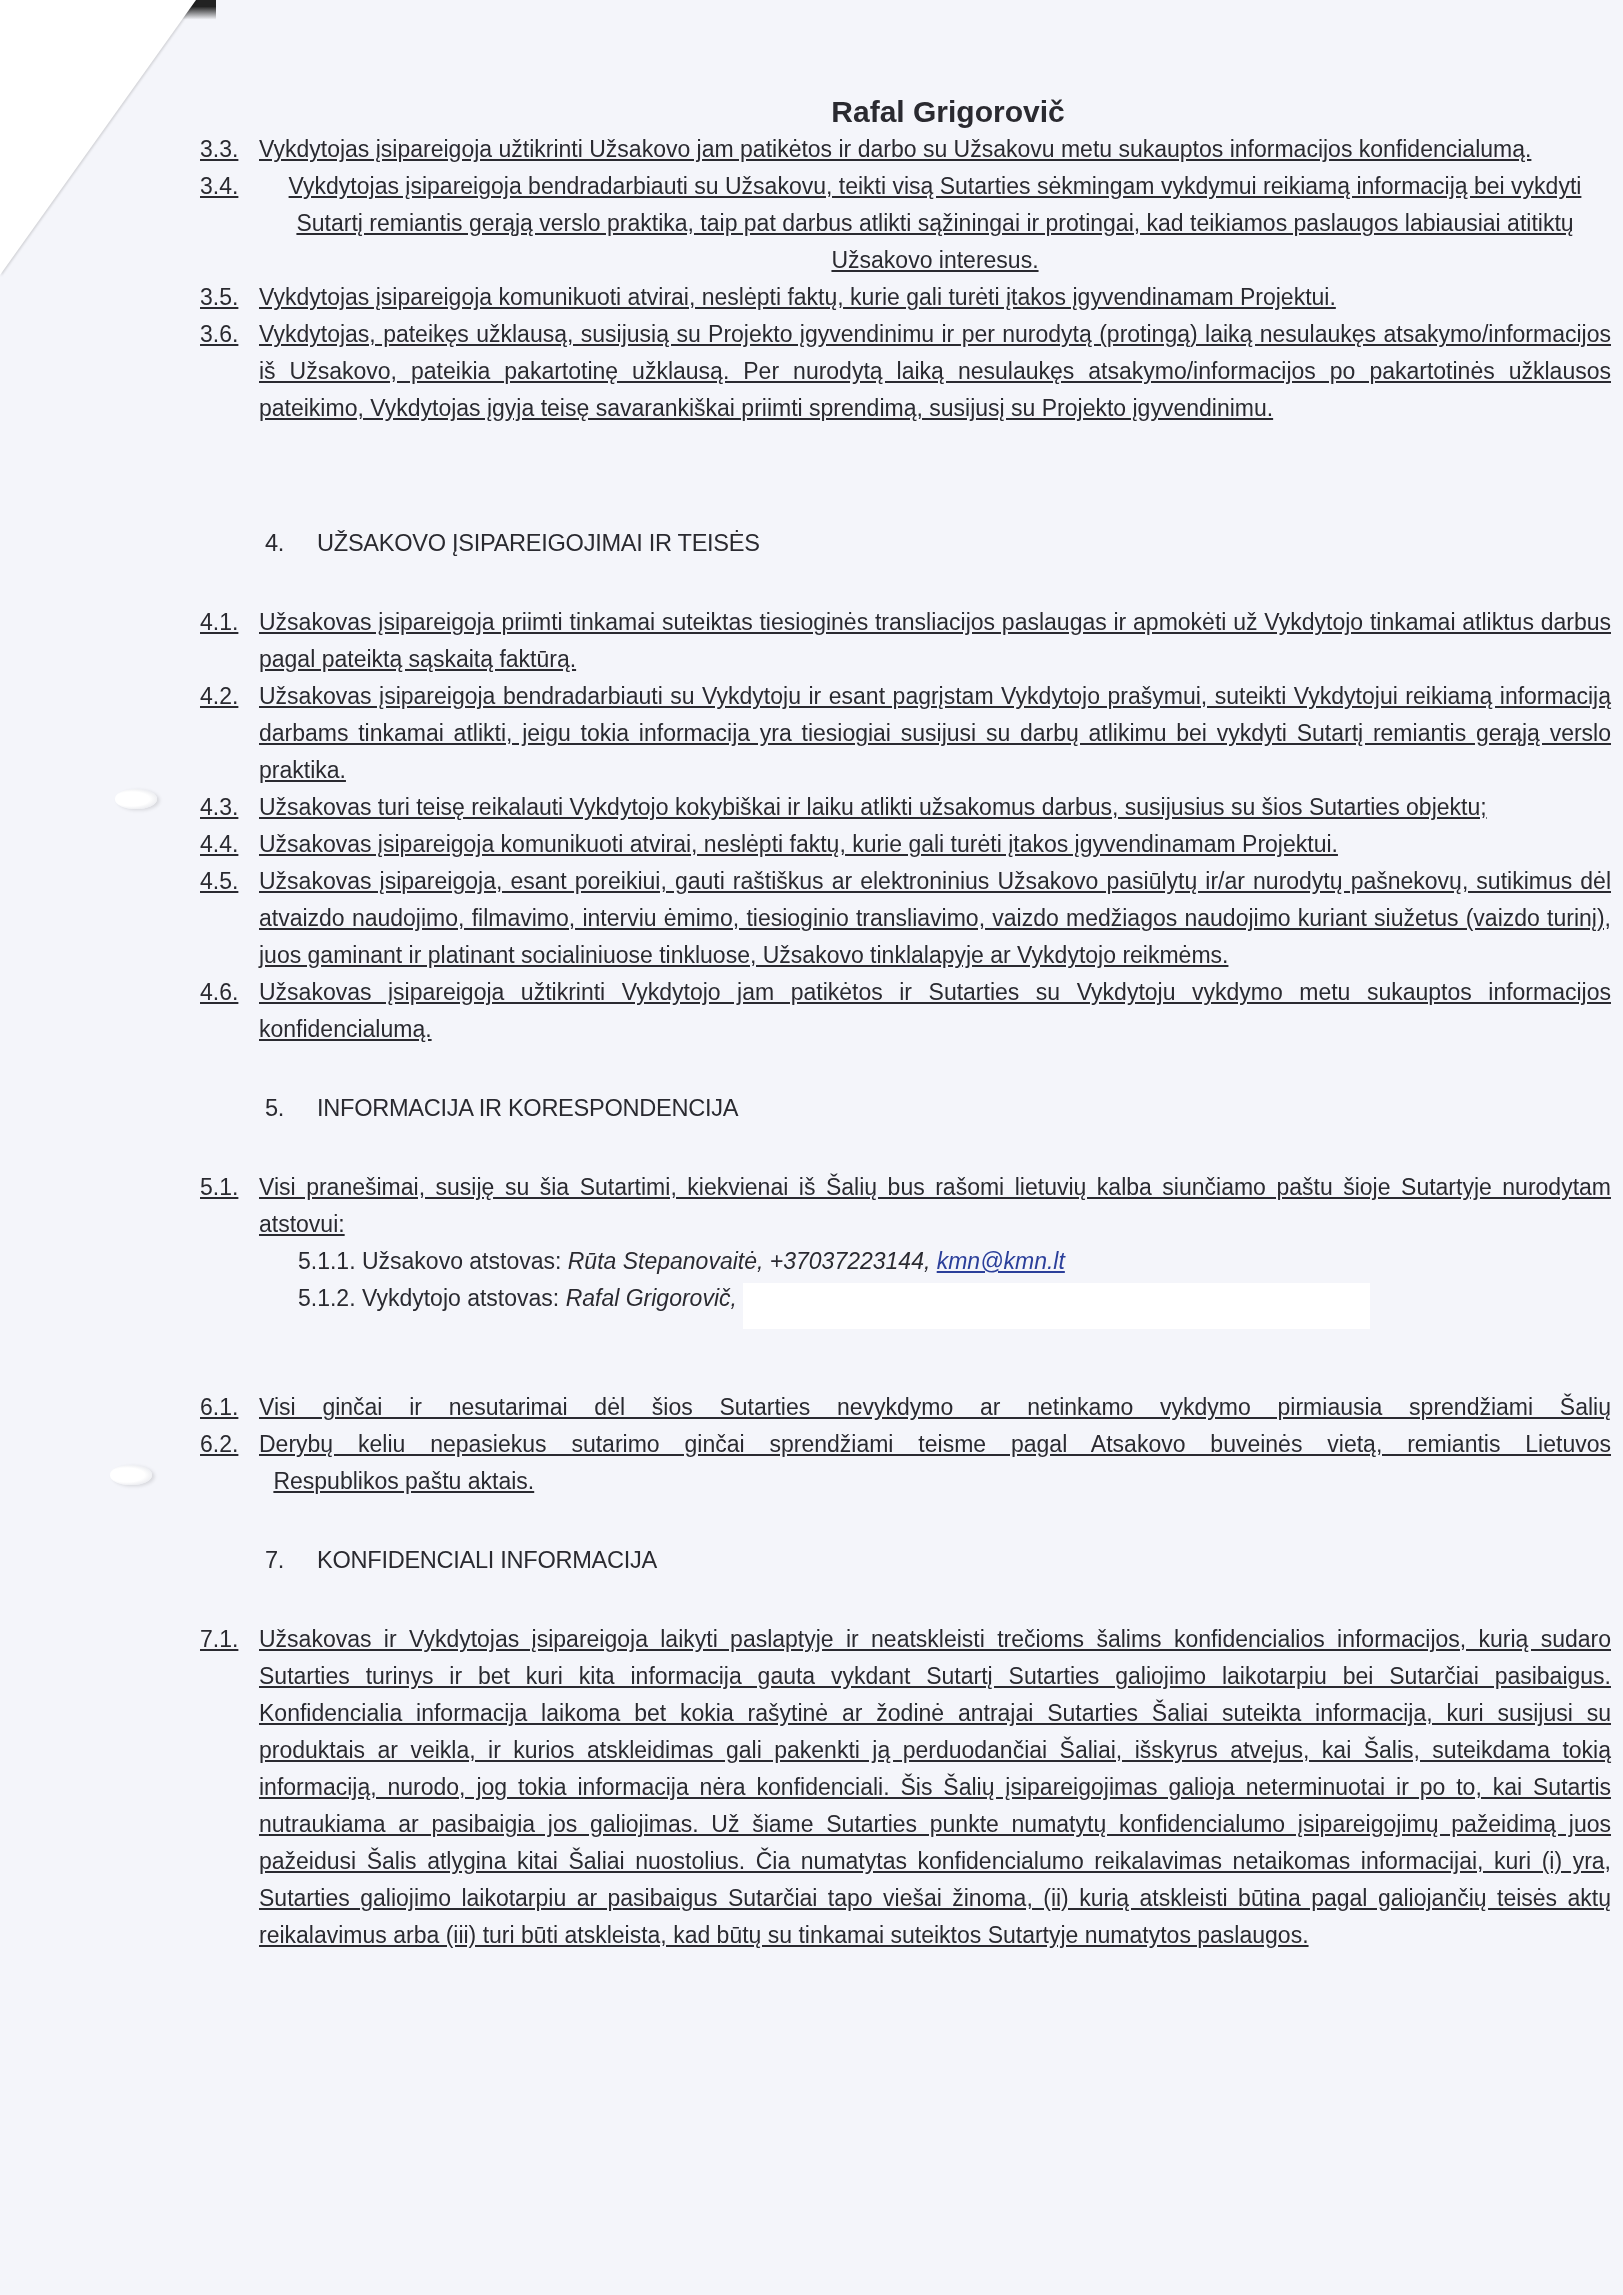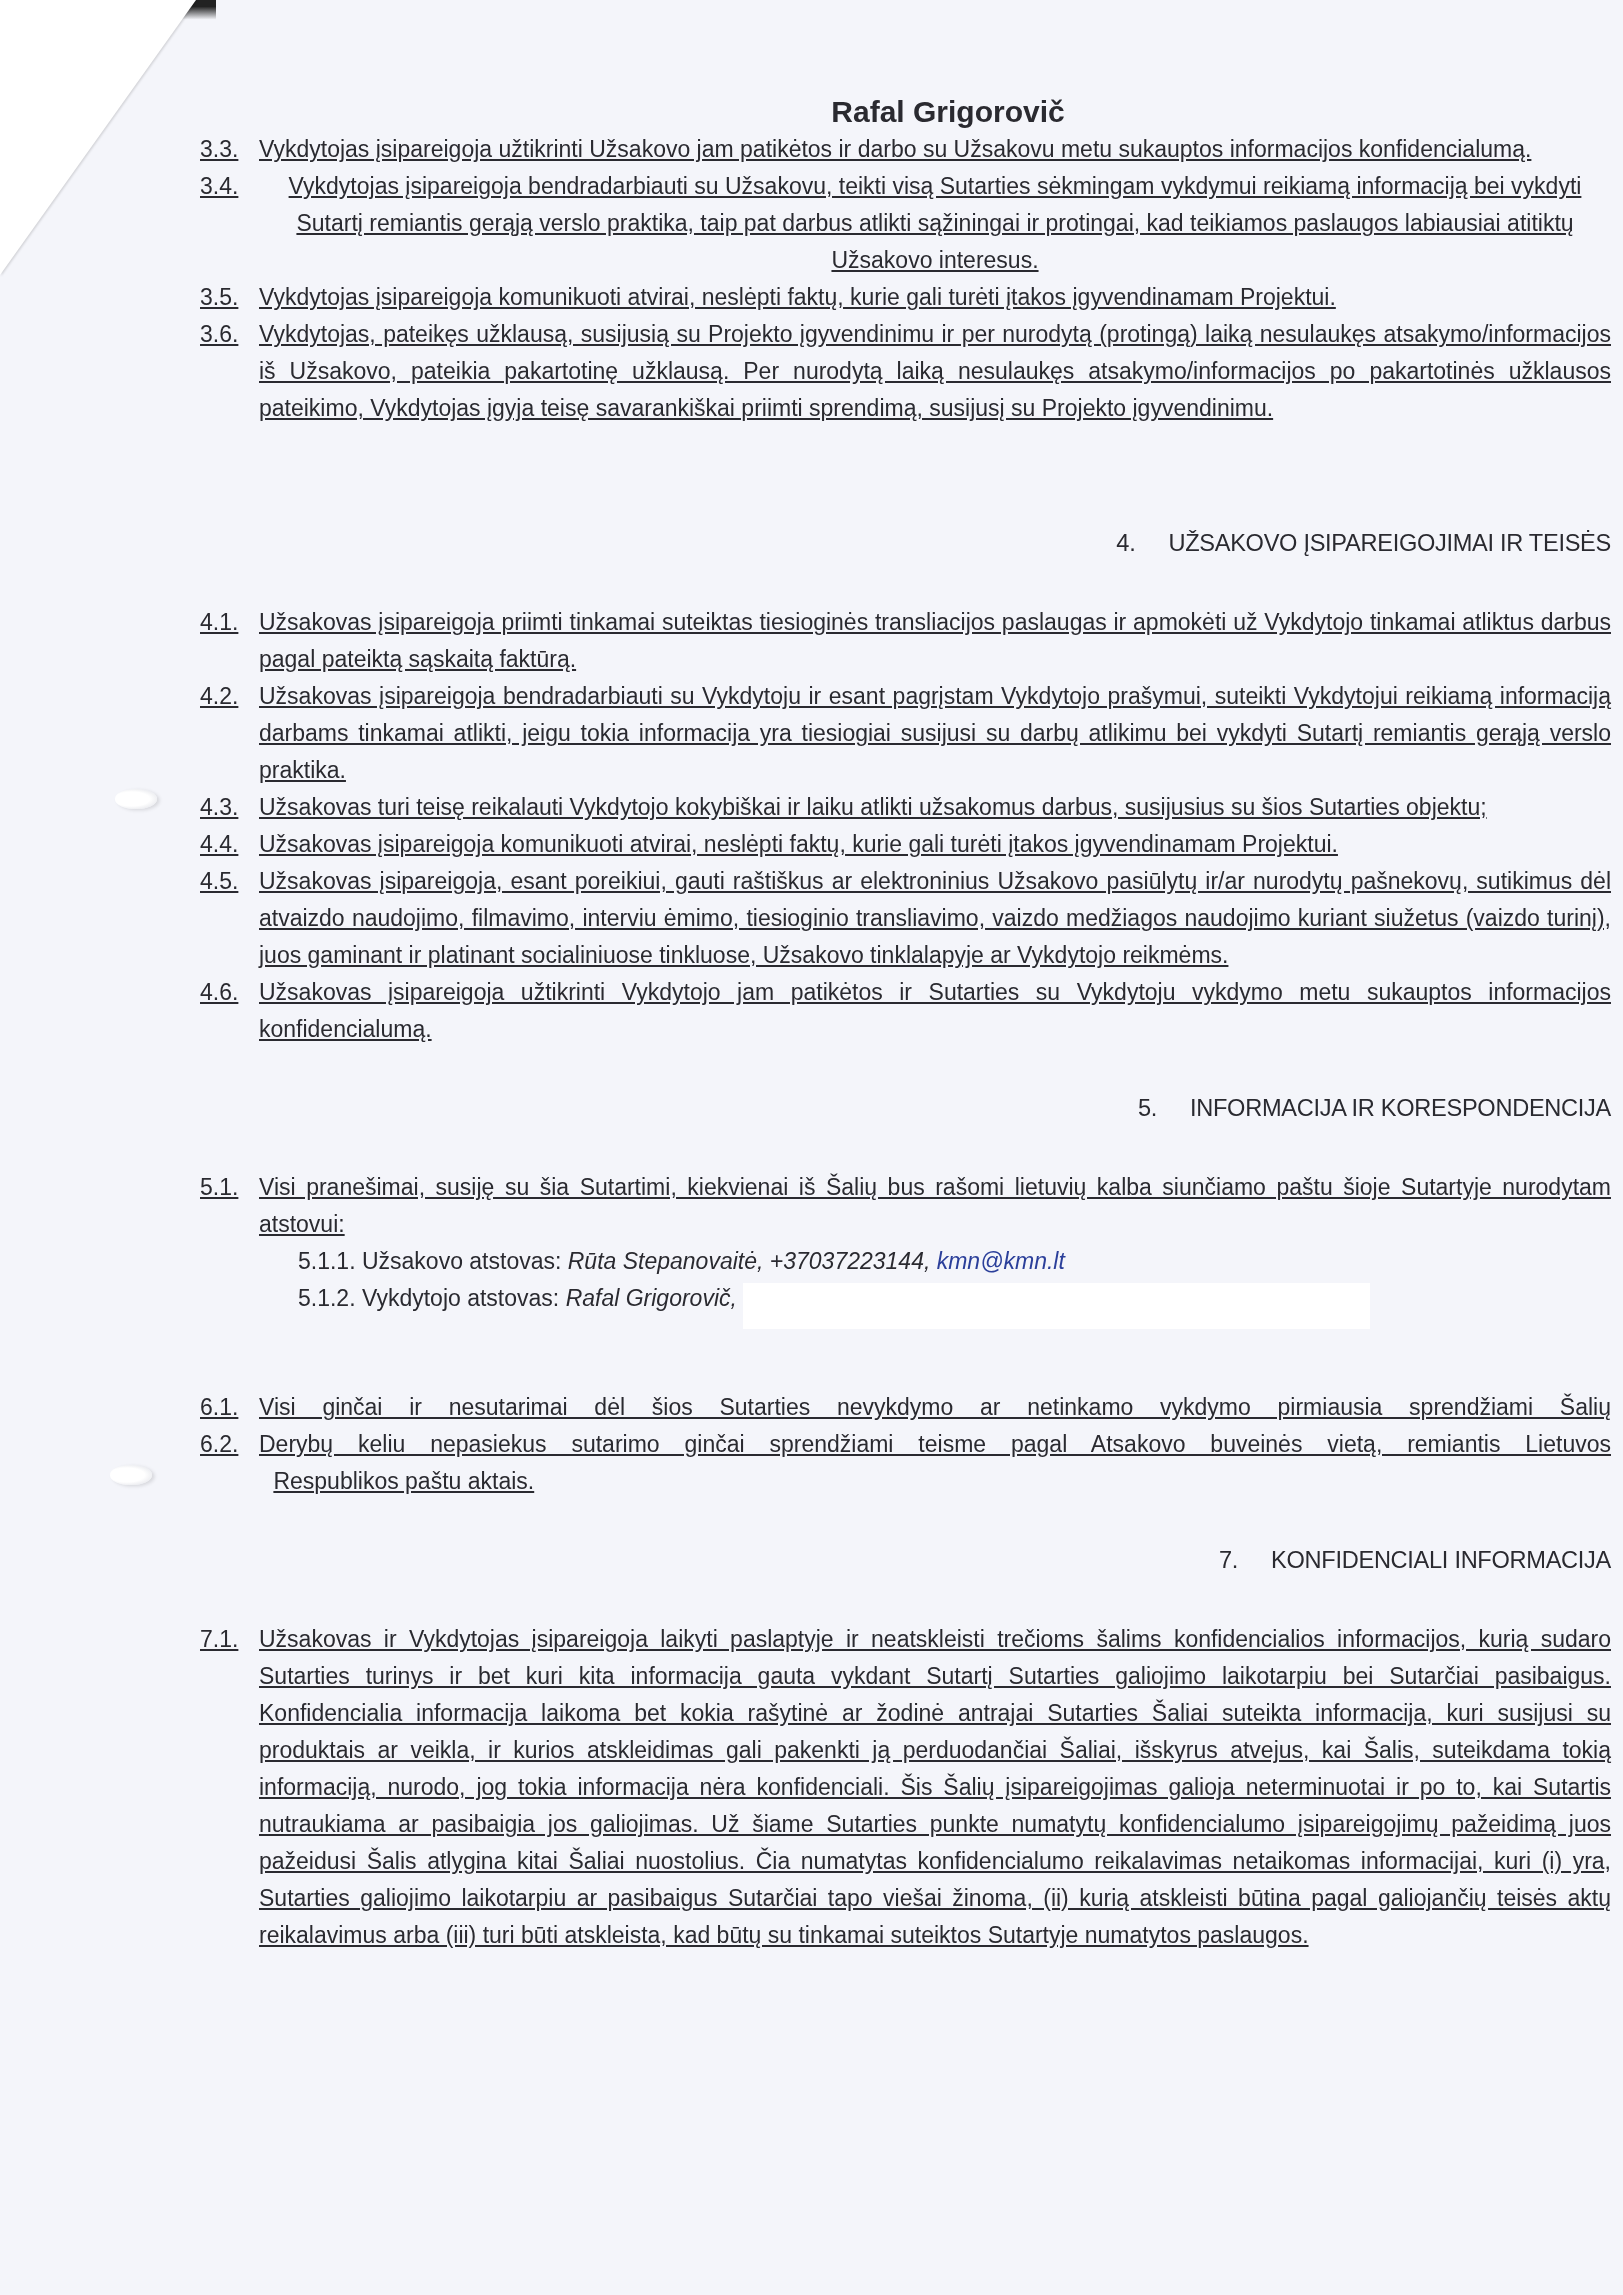--- a/index.html
+++ b/index.html
@@ -33,27 +33,27 @@
     font-size: 23px; line-height: 37px;
   }
   .header-name {
     text-align: center; font-size: 30px; font-weight: bold; margin: 0 0 0 0;
     line-height: 39px; padding-left: 85px;
   }
   .clause { display: flex; text-align: justify; margin: 0; text-decoration: underline; }
   .clause-num { width: 59px; flex: none; }
   .clause-text { flex: 1; padding-right: 0; }
   .section-title {
-    text-align: right; font-weight: normal; font-size: 23.6px; margin: 0;
+    text-align: left; font-weight: normal; font-size: 23.6px; margin: 0;
     padding-left: 65px; letter-spacing: -0.3px;
   }
   .section-title .num { display: inline-block; margin-right: 33px; }
   .sub { margin-left: 98px; }
   .sub .it { font-style: italic; }
-  .sub .link { color: #2b3f9a; font-style: italic; }
+  .sub .link { color: #2b3f9a; text-decoration: underline; font-style: italic; }
   .redacted {
     display: inline-block; vertical-align: top; width: 627px; height: 46px;
     background: #ffffff; margin-top: 2.6px;
   }
   .gap-s { height: 18.3px; }
   .gap-m { height: 42px; }
   .gap-l { height: 98px; }
   .s6 .clause-text, .s6 .cont { padding-left: 0; }
   .cont-ind { padding-left: 14.4px; }
 </style>

